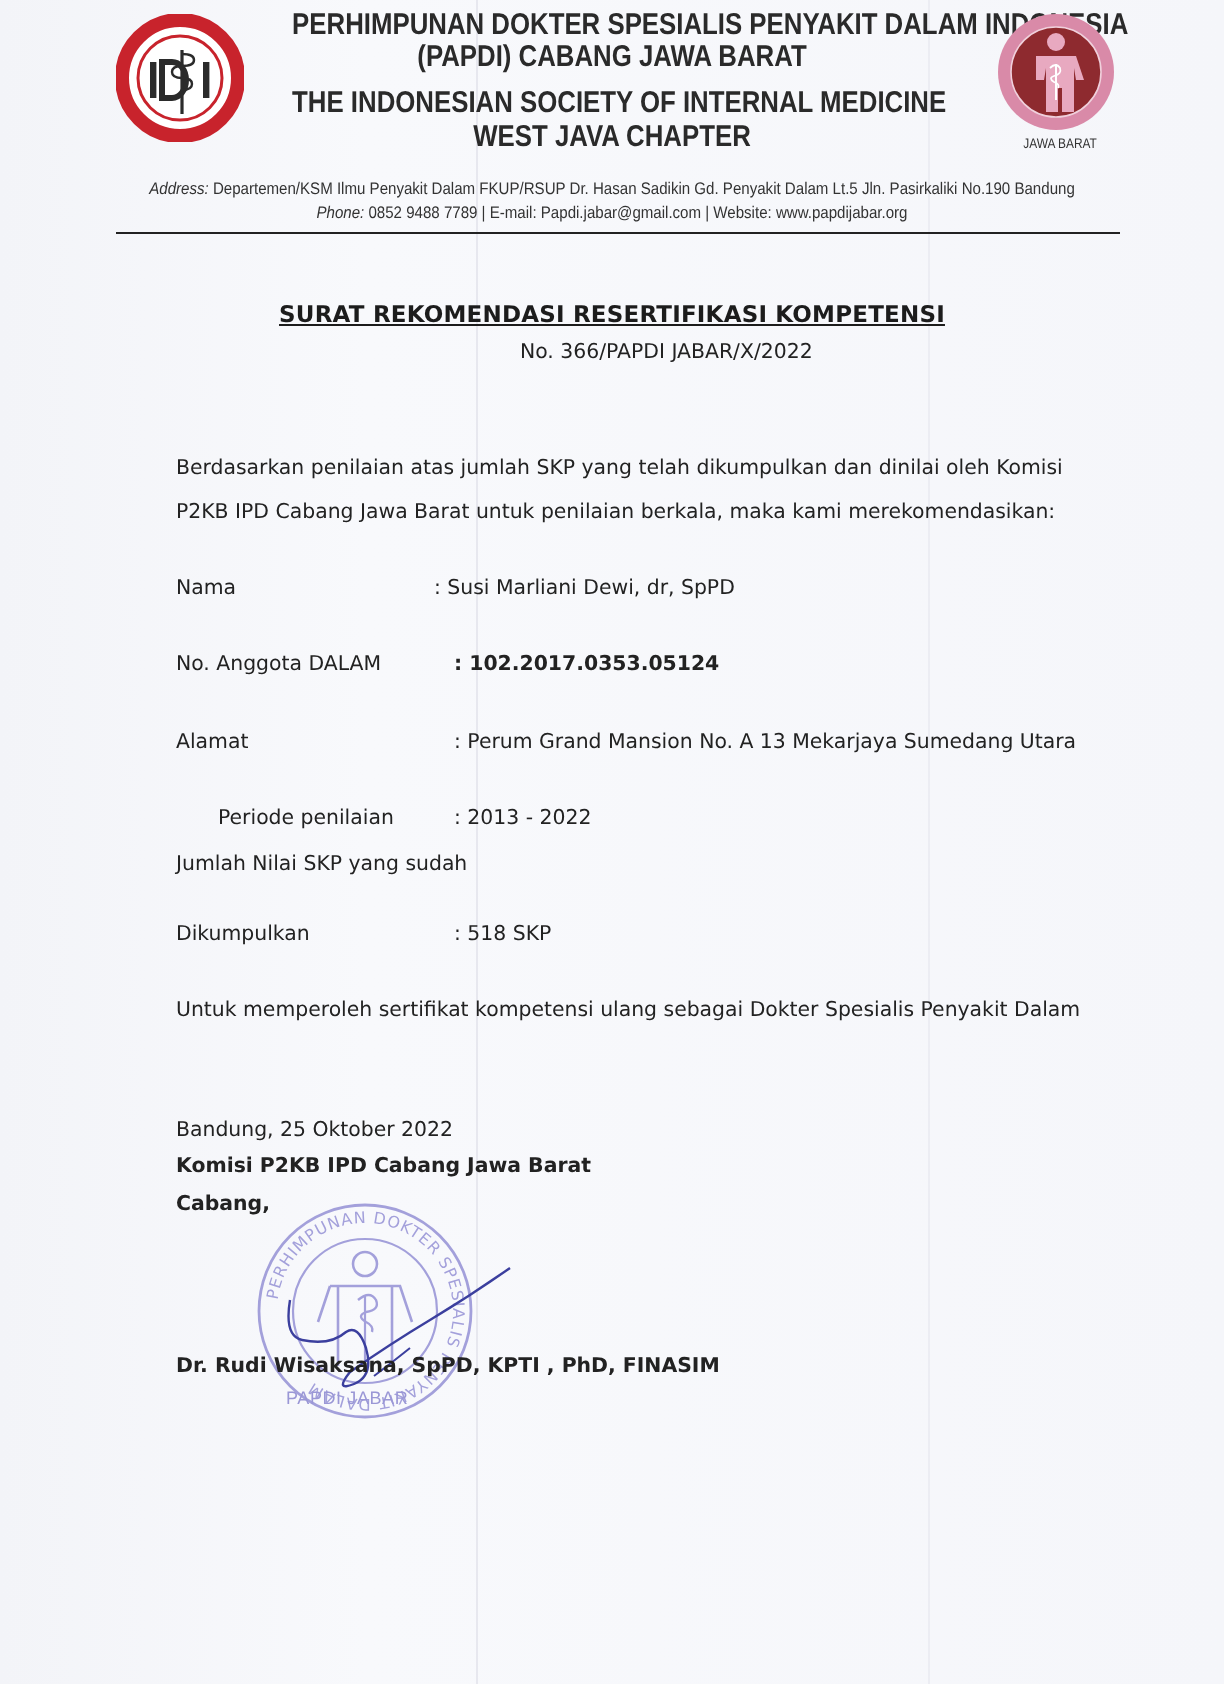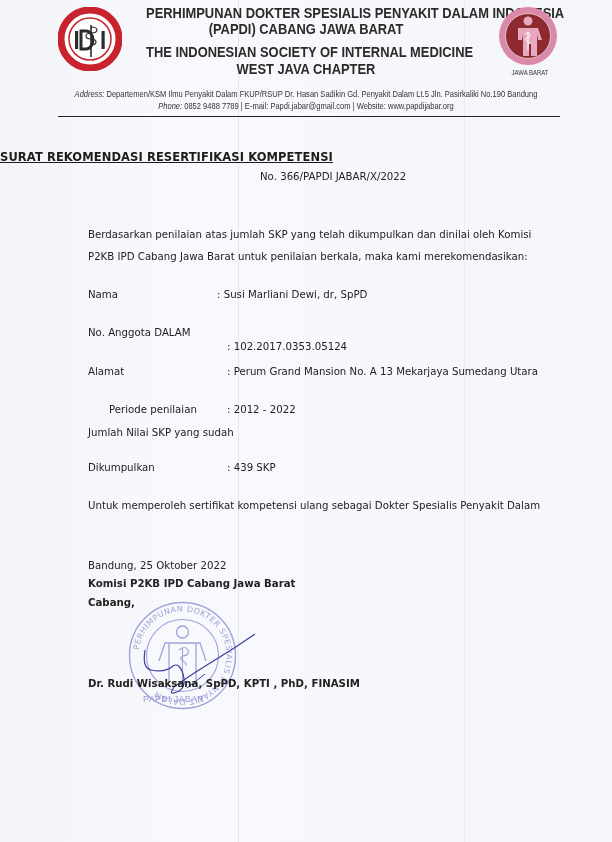--- a/index.html
+++ b/index.html
@@ -49,21 +49,21 @@
       white-space: nowrap; transform: scaleX(0.9); transform-origin: center;
     }
     .addr1 { top: 89px; }
     .addr2 { top: 101px; }
     .addr i { font-style: italic; }
     .rule {
       position: absolute; left: 58px; top: 116px; width: 502px; height: 1.2px;
       background: #222;
     }
     .title {
-      position: absolute; left: 0; width: 612px; top: 150px; 
+      position: absolute; left: 0; width: 612px; top: 150px; text-align: center;
       font-size: 11.5px; font-weight: bold; text-decoration: underline; color: #1c1c1c;
       letter-spacing: 0.1px;
     }
     .number {
       position: absolute; left: 260px; top: 171px;
       font-size: 10.2px; color: #222;
     }
     .para {
       position: absolute; left: 88px; width: 470px; font-size: 10.2px; color: #222;
       line-height: 22px;
@@ -127,31 +127,31 @@
 
   <div class="title">SURAT  REKOMENDASI RESERTIFIKASI KOMPETENSI</div>
   <div class="number">No. 366/PAPDI JABAR/X/2022</div>
 
   <div class="para p1">Berdasarkan penilaian atas jumlah SKP yang telah dikumpulkan dan dinilai oleh Komisi P2KB IPD Cabang Jawa Barat untuk penilaian berkala, maka kami merekomendasikan:</div>
 
   <div class="row" style="top:289px;text-align:right;">Nama</div>
   <div class="val" style="left:217px; top:289px;">: Susi Marliani Dewi, dr, SpPD</div>
 
   <div class="row" style="top:327px;">No. Anggota DALAM</div>
-  <div class="val" style="left:227px; top:341px;">: 102.2017.0353.05124</div>
+  <div class="val" style="left:227px; top:327px;font-weight:bold;">: 102.2017.0353.05124</div>
 
   <div class="row" style="top:366px;">Alamat</div>
   <div class="val" style="left:227px; top:366px;">: Perum Grand Mansion No. A 13 Mekarjaya Sumedang Utara</div>
 
   <div class="row" style="top:404px;margin-left:21px;">Periode penilaian</div>
-  <div class="val" style="left:227px; top:404px;">: 2012 - 2022</div>
+  <div class="val" style="left:227px; top:404px;">: 2013 - 2022</div>
 
   <div class="row" style="top:427px;">Jumlah Nilai SKP yang sudah</div>
   <div class="row" style="top:462px;">Dikumpulkan</div>
-  <div class="val" style="left:227px; top:462px;">: 439  SKP</div>
+  <div class="val" style="left:227px; top:462px;">: 518  SKP</div>
 
   <div class="row" style="top:500px;">Untuk memperoleh sertifikat kompetensi ulang sebagai Dokter Spesialis Penyakit Dalam</div>
 
   <div class="row" style="top:560px;">Bandung, 25  Oktober   2022</div>
   <div class="row bold" style="top:578px;">Komisi P2KB IPD Cabang Jawa Barat</div>
   <div class="row bold" style="top:597px;">Cabang,</div>
 
   <svg class="stamp" viewBox="0 0 115 115">
     <defs>
       <path id="ringpath" d="M57.5 57.5 m-44 0 a44 44 0 1 1 88 0 a44 44 0 1 1 -88 0"></path>

